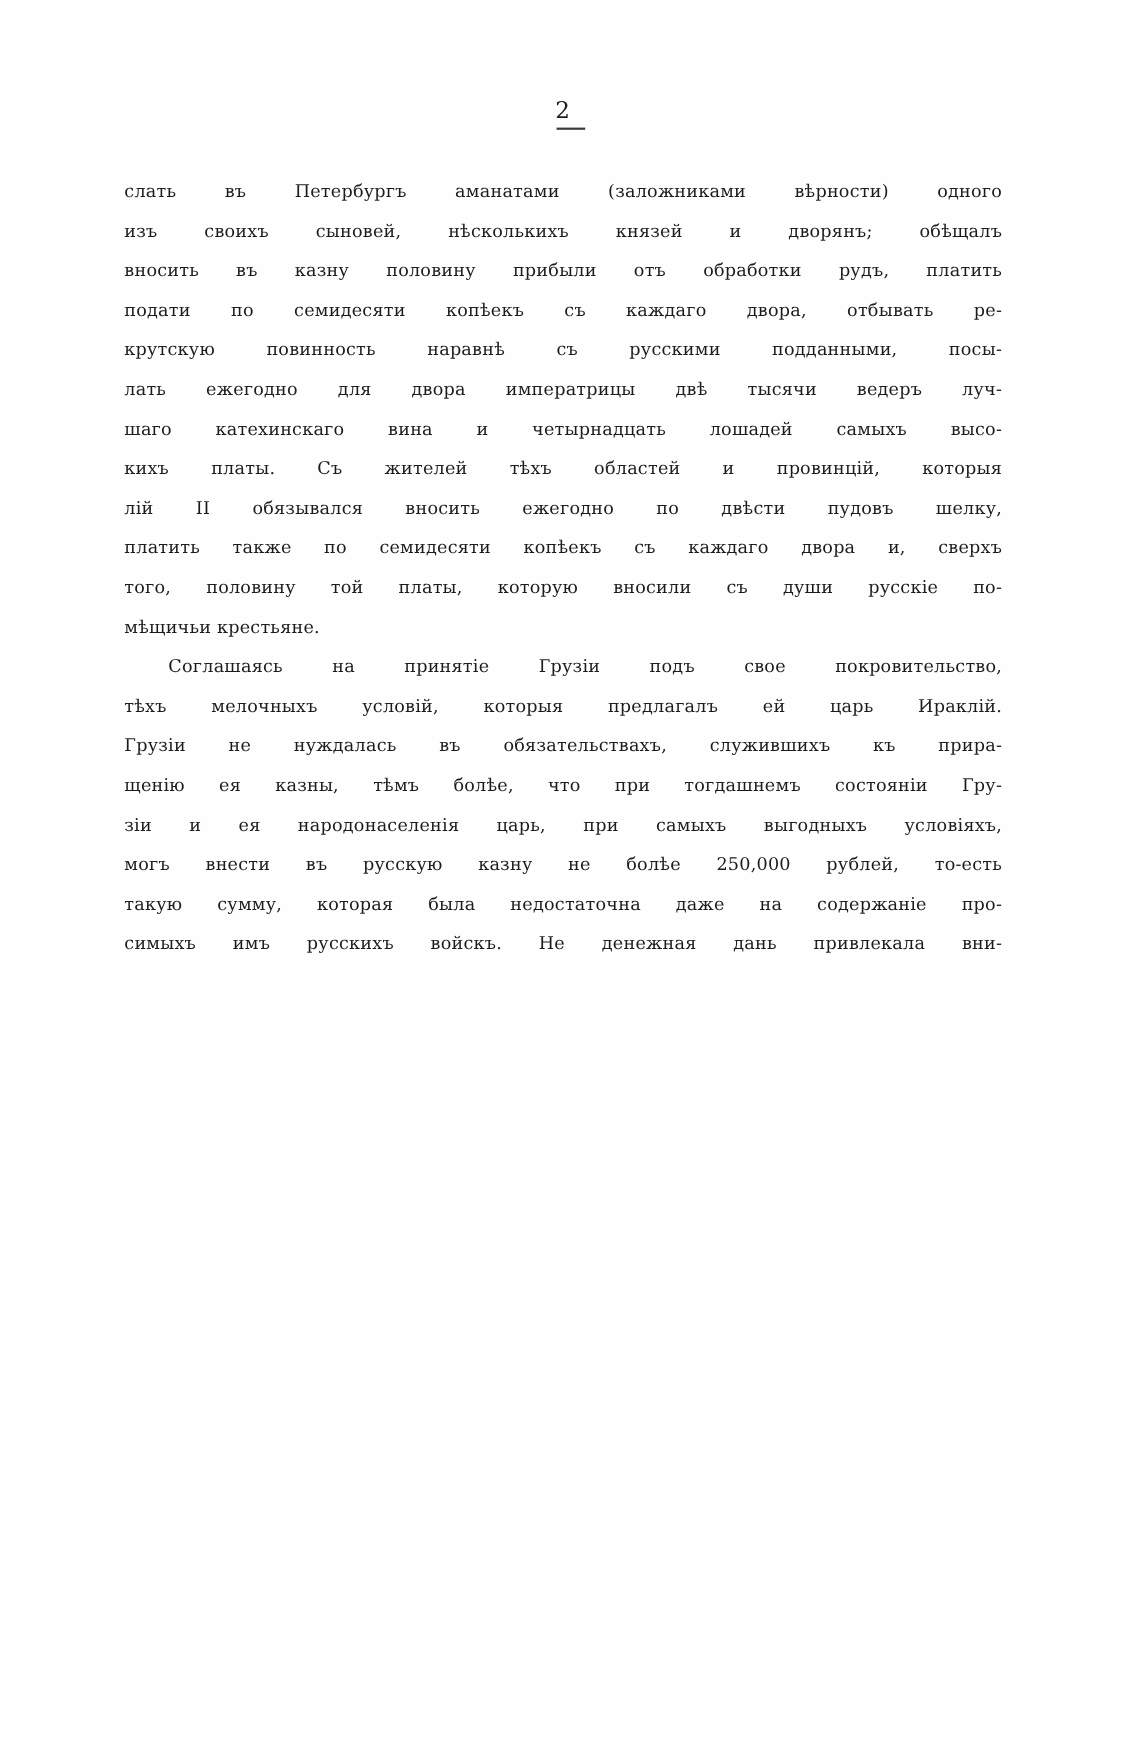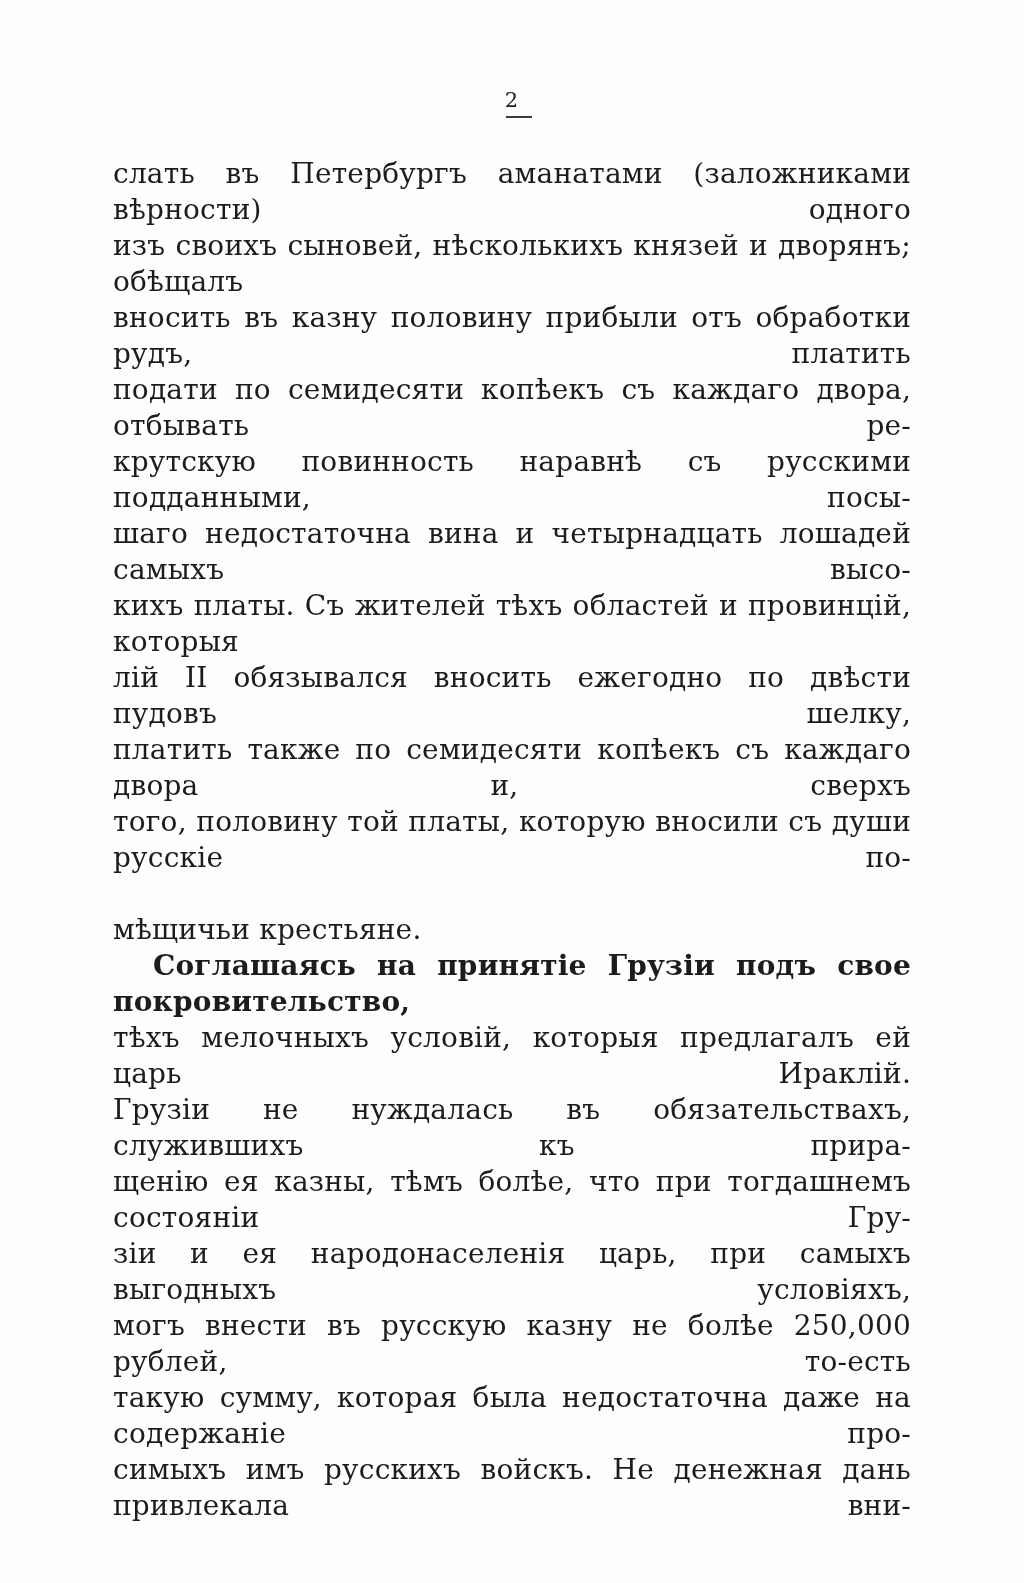--- a/index.html
+++ b/index.html
@@ -44,55 +44,54 @@
     top: 156px;
     left: 113px;
     width: 798px;
   }
   .para {
     margin: 0;
     padding: 0;
   }
   .line {
     display: block;
-    font-size: 28px;
+    font-size: 16px;
     line-height: 36px;
     text-align: justify;
     text-align-last: justify;
     letter-spacing: 0.2px;
     white-space: normal;
   }
   .line.indent {
     text-indent: 40px;
-    font-weight: bold;
   }
   .line.end {
     text-align-last: left;
-    margin-top: 36px;
   }
 </style>
 </head>
 <body>
 
 <div class="scan-page">
 
   <header class="folio">
     <span class="folio-number">2</span>
     <span class="folio-rule"></span>
   </header>
 
   <main class="text-block">
 
     <p class="para">
       <span class="line">слать въ Петербургъ аманатами (заложниками вѣрности) одного</span>
       <span class="line">изъ своихъ сыновей, нѣсколькихъ князей и дворянъ; обѣщалъ</span>
       <span class="line">вносить въ казну половину прибыли отъ обработки рудъ, платить</span>
       <span class="line">подати по семидесяти копѣекъ съ каждаго двора, отбывать ре-</span>
       <span class="line">крутскую повинность наравнѣ съ русскими подданными, посы-</span>
-      <span class="line">шаго недостаточна вина и четырнадцать лошадей самыхъ высо-</span>
+      <span class="line">лать ежегодно для двора императрицы двѣ тысячи ведеръ луч-</span>
+      <span class="line">шаго катехинскаго вина и четырнадцать лошадей самыхъ высо-</span>
       <span class="line">кихъ платы. Съ жителей тѣхъ областей и провинцій, которыя</span>
       <span class="line">лій II обязывался вносить ежегодно по двѣсти пудовъ шелку,</span>
       <span class="line">платить также по семидесяти копѣекъ съ каждаго двора и, сверхъ</span>
       <span class="line">того, половину той платы, которую вносили съ души русскіе по-</span>
       <span class="line end">мѣщичьи крестьяне.</span>
     </p>
 
     <p class="para">
       <span class="line indent">Соглашаясь на принятіе Грузіи подъ свое покровительство,</span>
       <span class="line">тѣхъ мелочныхъ условій, которыя предлагалъ ей царь Ираклій.</span>

